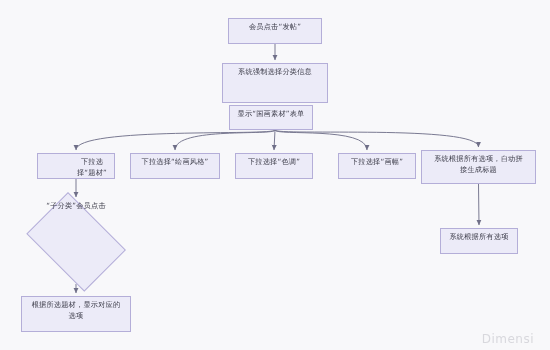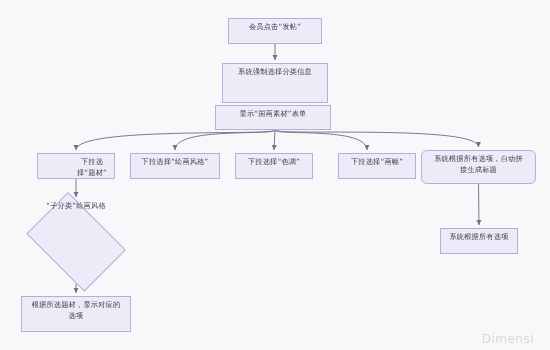--- a/index.html
+++ b/index.html
@@ -97,27 +97,27 @@
         <path d="M275,130 C275,136 478.5,124.53999999999999 478.5,147" marker-end="url(#arrow)"></path>
         <path d="M76,179 L76,197" marker-end="url(#arrow)"></path>
         <path d="M76,284 L76,293" marker-end="url(#arrow)"></path>
         <path d="M478.5,184 L479,225" marker-end="url(#arrow)"></path>
       </g>
   </svg>
 
   <div id="node-layer">
       <div class="node" style="left: 228px; top: 18px; width: 94px; height: 26px;"><span>会员点击“发帖”</span></div>
       <div class="node" style="left: 222px; top: 63px; width: 106px; height: 40px;"><span>系统强制选择分类信息</span></div>
-      <div class="node" style="left: 215px; top: 105px; width: 116px; height: 25px;"><span>显示“国画素材”表单</span></div>
+      <div class="node" style="left: 229px; top: 105px; width: 84px; height: 25px;"><span>显示“国画素材”表单</span></div>
       <div class="node" style="left: 37px; top: 153px; width: 78px; height: 26px; padding-left: 36px;"><span>下拉选择“题材”</span></div>
       <div class="node" style="left: 130px; top: 153px; width: 90px; height: 26px;"><span>下拉选择“绘画风格”</span></div>
       <div class="node" style="left: 235px; top: 153px; width: 78px; height: 26px;"><span>下拉选择“色调”</span></div>
       <div class="node" style="left: 328px; top: 153px; width: 78px; height: 26px; margin-left: 10px;"><span>下拉选择“画幅”</span></div>
-      <div class="node" style="left: 421px; top: 150px; width: 115px; height: 34px; border-radius: 6px;"><span>系统根据所有选项，自动拼
+      <div class="node" style="left: 421px; top: 150px; width: 115px; height: 34px;"><span>系统根据所有选项，自动拼
 接生成标题</span></div>
-      <div class="node diamond-wrap" style="left: 18px; top: 200px; width: 116px; height: 84px;"><div class="diamond-shape"></div><span class="diamond-label">“子分类”绘画风格</span></div>
+      <div class="node diamond-wrap" style="left: 18px; top: 200px; width: 116px; height: 84px;"><div class="diamond-shape"></div><span class="diamond-label">“子分类”会员点击</span></div>
       <div class="node" style="left: 21px; top: 296px; width: 110px; height: 36px;"><span>根据所选题材，显示对应的
 选项</span></div>
       <div class="node" style="left: 440px; top: 228px; width: 78px; height: 26px;"><span>系统根据所有选项</span></div>
     </div>
 
   <div class="watermark">Dimensi</div>
 </div>
 
 </body></html>

